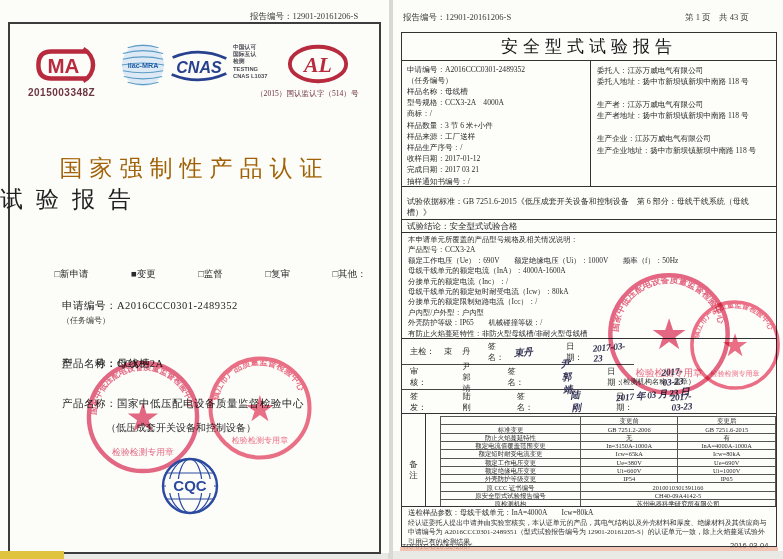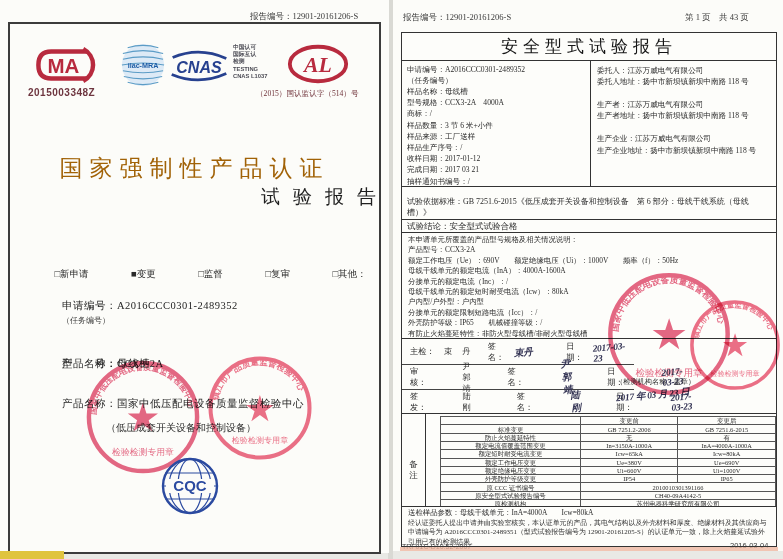--- a/index.html
+++ b/index.html
@@ -17,21 +17,21 @@
   .artifact-salmon{position:absolute;left:400px;top:547px;width:378px;height:4px;background:#eeb39b;opacity:.75;}
 
   
   .lp-report-no{position:absolute;left:250px;top:11px;font-size:8.5px;color:#3a3a3a;}
   .lp-frame{position:absolute;left:8px;top:22px;width:369px;height:528px;border:2px solid #3c3c3c;}
   .logo{position:absolute;}
   .cma-number{position:absolute;left:28px;top:87px;font-size:10px;font-weight:bold;color:#6e3640;letter-spacing:.5px;font-family:"Liberation Sans",sans-serif;}
   .cnas-caption{position:absolute;left:233px;top:44px;font-size:5.8px;line-height:7.2px;color:#4c4c55;white-space:pre-line;font-family:"Liberation Sans",sans-serif;font-weight:bold;}
   .al-caption{position:absolute;left:256px;top:89px;font-size:7.6px;color:#6e3038;}
   .lp-title1{position:absolute;left:0;top:128px;width:100%;text-align:center;font-size:23px;letter-spacing:7px;color:#a16207;margin-top:25px;}
-  .lp-title2{position:absolute;left:0;top:184px;width:100%;text-align:right;font-size:19px;letter-spacing:13px;color:#1f1f1f;}
+  .lp-title2{position:absolute;left:0;top:184px;width:100%;text-align:left;font-size:23px;letter-spacing:13px;color:#1f1f1f;}
   .lp-checkrow{position:absolute;left:0;top:268px;width:100%;text-align:center;font-size:9.5px;color:#2a2a2a;}
   .lp-checkrow span{margin:0 4px;padding-left:32px;}
   .lp-line{position:absolute;left:62px;font-size:10.5px;letter-spacing:.5px;color:#242424;}
   .lp-note{position:absolute;left:62px;font-size:8px;color:#3a3a3a;}
   .lp-agency-sub{position:absolute;left:106px;top:421px;font-size:10px;color:#2a2a2a;}
   .stamp{position:absolute;mix-blend-mode:multiply;opacity:.82;}
   .cqc-logo{position:absolute;left:160px;top:456px;}
 
   
   .rp-report-no{position:absolute;left:10px;top:12px;font-size:8.5px;color:#3a3a3a;}
@@ -200,22 +200,22 @@
     <div class="rt-sec rt-standard">试验依据标准：GB 7251.6-2015《低压成套开关设备和控制设备　第 6 部分：母线干线系统（母线槽）》</div>
     <div class="rt-sec rt-conclusion">试验结论：安全型式试验合格</div>
 
     <div class="rt-sec rt-coverage">
       <div>本申请单元所覆盖的产品型号规格及相关情况说明：</div>
       <div>产品型号：CCX3-2A</div>
       <div>额定工作电压（Ue）：690V　　额定绝缘电压（Ui）：1000V　　频率（f）：50Hz</div>
       <div>母线干线单元的额定电流（InA）：4000A-1600A</div>
       <div>分接单元的额定电流（Inc）：/</div>
       <div>母线干线单元的额定短时耐受电流（Icw）：80kA</div>
+      <div>分接单元的额定限制短路电流（Icc）：/</div>
       <div>户内型/户外型：户内型</div>
-      <div>分接单元的额定限制短路电流（Icc）：/</div>
       <div>外壳防护等级：IP65　　机械碰撞等级：/</div>
       <div>有防止火焰蔓延特性：非防火型母线槽/非耐火型母线槽</div>
     </div>
 
     <div class="rt-sec rt-sign">
       <div class="sign-row">
         <span class="role">主检：</span>
         <span class="name">束　丹</span>
         <span class="lbl">签名：</span>
         <span class="handwrite" style="width:52px;">束丹</span>

